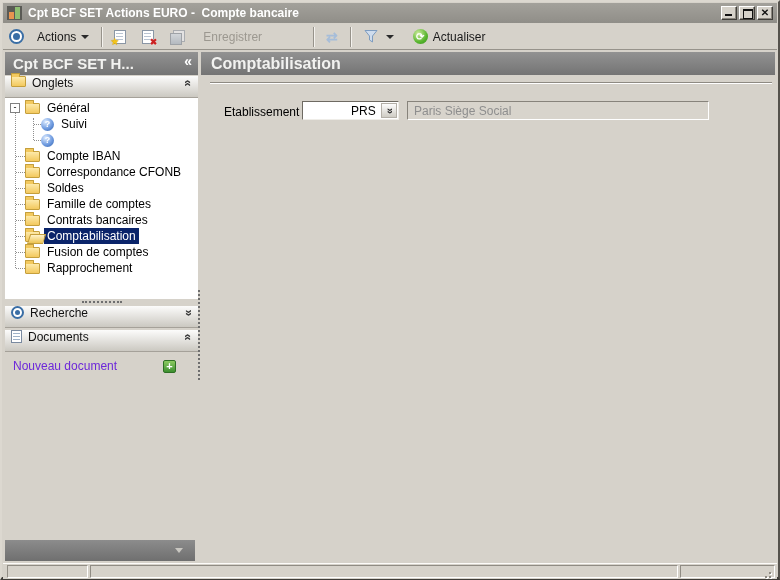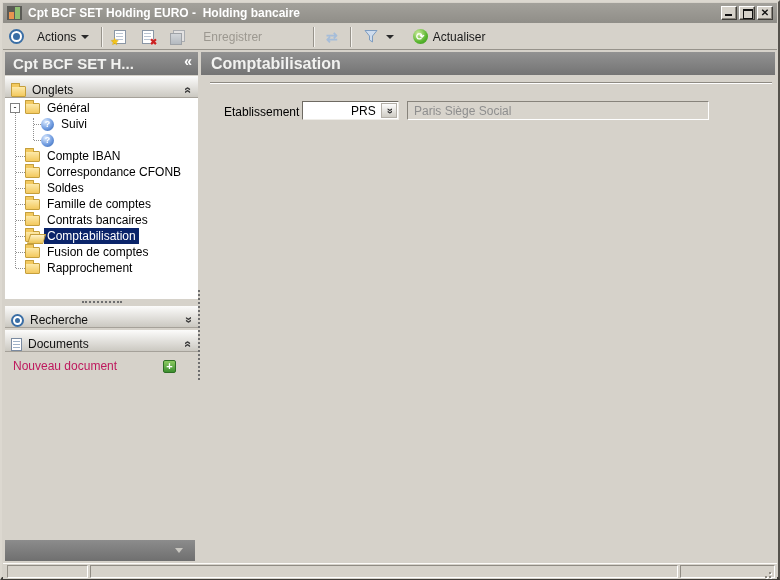--- a/index.html
+++ b/index.html
@@ -59,21 +59,21 @@
 
   
   .panel-hdr { position:absolute; background:linear-gradient(180deg,#929292,#747474);
     color:#f2f2f0; font-weight:bold; display:flex; align-items:center; }
   .hdr-side { left:3px; top:50px; width:193px; height:23px; font-size:15px; padding-left:8px; }
   .hdr-main { left:199px; top:50px; right:3px; height:23px; font-size:16px; padding-left:10px; }
   .collapse-glyph { position:absolute; right:6px; top:1px; font-size:14px; color:#fff; cursor:default; }
 
   .bar { position:absolute; left:3px; width:193px; height:22px;
     background:linear-gradient(180deg,#fcfcfb,#cbc8c1); border-bottom:1px solid #a5a199;
-    display:flex; align-items:flex-end; padding:0 6px; font-size:12px; color:#111; }
+    display:flex; align-items:flex-start; padding:0 6px; font-size:12px; color:#111; }
   .bar .lbl { margin-left:6px; flex:1; }
   .chev { display:inline-block; font-weight:bold; font-size:12px; color:#3a3a3a; }
   .chev.up { transform:rotate(90deg); }
   .chev.down { transform:rotate(-90deg); }
 
   .icon-folder { width:15px; height:11px; background:linear-gradient(#fde9a9,#f3c95e);
     border:1px solid #c59f3c; border-radius:1px; position:relative; flex:none; }
   .icon-folder::before { content:''; position:absolute; left:-1px; top:-4px; width:7px; height:3px;
     background:#f3c95e; border:1px solid #c59f3c; border-bottom:none; border-radius:1px 1px 0 0; }
   .icon-folder.open::after { content:''; position:absolute; left:1px; top:2px; width:14px; height:8px;
@@ -102,21 +102,21 @@
   .spine1 { left:10px; top:12px; height:158px; }
   .spine2 { left:28px; top:20px; height:22px; }
 
   
   .split-h { position:absolute; left:80px; top:299px; width:40px; border-top:2px dotted #6e6e6e; }
   .split-v { position:absolute; left:196px; top:288px; height:90px; border-left:2px dotted #6e6e6e; }
 
   
   .doc-row { position:absolute; left:3px; top:355px; width:193px; height:18px;
     display:flex; align-items:center; padding:0 8px; }
-  .link { color:#be185d; font-size:12px; flex:1; cursor:default; }
+  .link { color:#6d28d9; font-size:12px; flex:1; cursor:default; }
   .plus-btn { width:13px; height:13px; background:linear-gradient(#8ccb60,#3c8f2f);
     border:1px solid #2e6f24; border-radius:2px; color:#fff; font-size:11px; font-weight:bold;
     line-height:11px; text-align:center; margin-right:14px; }
 
   
   .dark-bar { position:absolute; left:3px; top:538px; width:190px; height:21px;
     background:linear-gradient(180deg,#8c8c8c,#6f6f6f); }
   .dark-bar .caret { position:absolute; right:12px; top:8px; width:0; height:0;
     border-left:4px solid transparent; border-right:4px solid transparent; border-top:5px solid #c9c7c1; }
   .statusbar { position:absolute; left:1px; right:1px; top:561px; height:16px; background:#d6d2ca;
@@ -147,21 +147,21 @@
     background:#d8d4cc; border:1px solid; border-color:#87837b #fff #fff #87837b;
     color:#8e8e8e; font-size:12px; padding:2px 6px; white-space:nowrap; overflow:hidden; }
 </style>
 </head>
 <body>
 
 <div id="window">
 
   <div class="titlebar">
     <span class="app-icon"></span>
-    <span class="title-text">Cpt BCF SET Holding EURO -  Holding bancaire</span>
+    <span class="title-text">Cpt BCF SET Actions EURO -  Compte bancaire</span>
     <span class="winbtns">
       <span class="winbtn winbtn-min"></span>
       <span class="winbtn winbtn-max"></span>
       <span class="winbtn winbtn-close"></span>
     </span>
   </div>
 
   <div class="toolbar">
     <span class="icon-target big" style="margin-right:8px;"></span>
     <span class="tb-btn">

